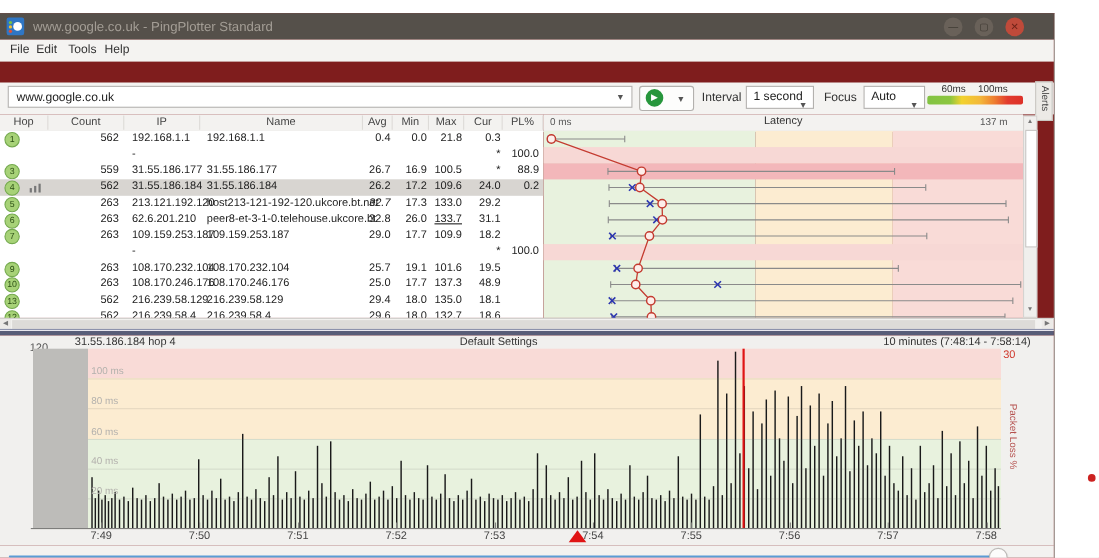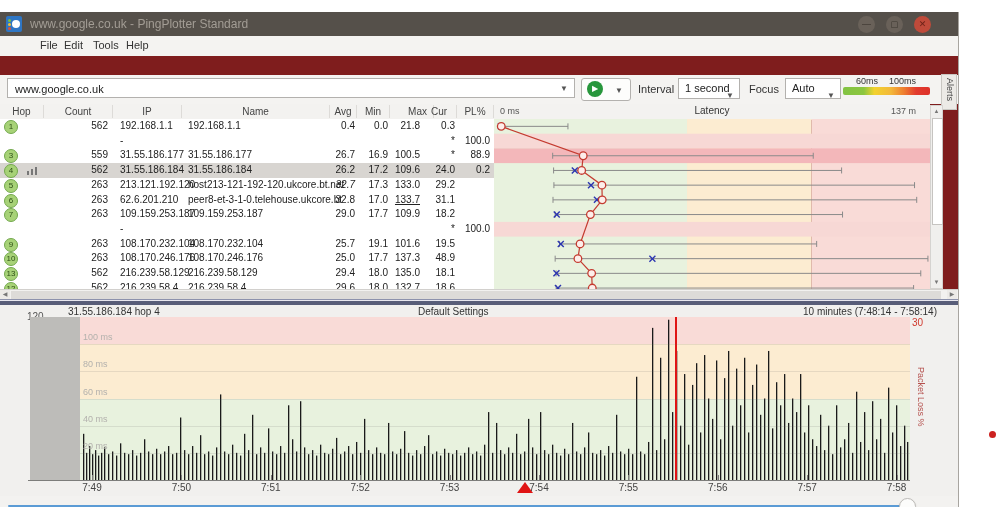--- a/index.html
+++ b/index.html
@@ -15,21 +15,21 @@
   #app-icon .d2{top:7px;background:#f0c030;}
   #app-icon .d3{top:11px;background:#e05038;}
   #title-text{position:absolute;left:30px;top:5px;font-size:12px;color:#a39d95;}
   .winbtn{position:absolute;top:4px;width:17px;height:17px;border-radius:50%;text-align:center;line-height:16px;font-size:9px;color:#3b362f;}
   #btn-min{left:858px;background:#696159;}
   #btn-max{left:886px;background:#696159;}
   #btn-close{left:914px;background:#bf4a3a;color:#6e2218;}
 
   
   #menubar{position:absolute;left:0;top:24px;width:958px;height:20px;background:#f4f3f1;}
-  .menu-item{position:absolute;top:3px;font-size:11px;color:#333;margin-left:31px;}
+  .menu-item{position:absolute;top:3px;font-size:11px;color:#333;}
 
   
   #tabbar{position:absolute;left:0;top:44px;width:958px;height:19px;background:#eceae7;border-bottom:1px solid #d8d6d2;}
   #tab-active{position:absolute;left:0;top:1px;width:94px;height:18px;background:#d5d2ce;font-size:10px;color:#333;line-height:18px;padding-left:6px;}
   #tab-active .check{font-size:9px;color:#444;margin-left:4px;}
   #tab-new{position:absolute;left:100px;top:0px;width:14px;height:18px;font-size:14px;color:#444;line-height:18px;text-align:center;}
   .tabnav{position:absolute;top:4px;font-size:9px;color:#8a8783;}
 
   
   #toolbar{position:absolute;left:0;top:63px;width:958px;height:29px;background:#f4f3f1;}
@@ -150,21 +150,21 @@
     </div>
     <div id="alerts-tab"><span>Alerts</span></div>
 
     <div id="grid-header">
         <div class="hcell" style="left: 0px; width: 43px;">Hop</div>
         <div class="hcell" style="left: 44px; width: 68px;">Count</div>
         <div class="hcell" style="left: 113px; width: 68px;">IP</div>
         <div class="hcell" style="left: 182px; width: 147px;">Name</div>
         <div class="hcell" style="left: 330px; width: 26px;">Avg</div>
         <div class="hcell" style="left: 357px; width: 32px;">Min</div>
-        <div class="hcell" style="left: 390px; width: 31px; margin-left: 12px;">Max</div>
+        <div class="hcell" style="left: 390px; width: 31px;">Max</div>
         <div class="hcell" style="left: 422px; width: 34px;">Cur</div>
         <div class="hcell" style="left: 457px; width: 36px;">PL%</div>
       </div>
     <div id="grid-body">
         <div class="trow" style="top: 0px;">
           <div class="hopbadge">1</div>
           <span class="cell r" style="left: 44px; width: 64px;">562</span>
           <span class="cell" style="left: 120px;">192.168.1.1</span>
           <span class="cell" style="left: 188px;">192.168.1.1</span>
           <span class="cell r" style="left: 325px; width: 30px;">0.4</span>
@@ -220,21 +220,21 @@
           <span class="cell r" style="left: 388px; width: 32px;">133.0</span>
           <span class="cell r" style="left: 420px; width: 35px;">29.2</span>
           <span class="cell r" style="left: 455px; width: 35px;"></span>
         </div>
         <div class="trow" style="top: 73.5px;">
           <div class="hopbadge">6</div>
           <span class="cell r" style="left: 44px; width: 64px;">263</span>
           <span class="cell" style="left: 120px;">62.6.201.210</span>
           <span class="cell" style="left: 188px;">peer8-et-3-1-0.telehouse.ukcore.bt</span>
           <span class="cell r" style="left: 325px; width: 30px;">32.8</span>
-          <span class="cell r" style="left: 357px; width: 31px;">17.0</span>
+          <span class="cell r" style="left: 357px; width: 31px;">26.0</span>
           <span class="cell r" style="left: 388px; width: 32px; text-decoration: underline;">133.7</span>
           <span class="cell r" style="left: 420px; width: 35px;">31.1</span>
           <span class="cell r" style="left: 455px; width: 35px;"></span>
         </div>
         <div class="trow" style="top: 88.2px;">
           <div class="hopbadge">7</div>
           <span class="cell r" style="left: 44px; width: 64px;">263</span>
           <span class="cell" style="left: 120px;">109.159.253.187</span>
           <span class="cell" style="left: 188px;">109.159.253.187</span>
           <span class="cell r" style="left: 325px; width: 30px;">29.0</span>

